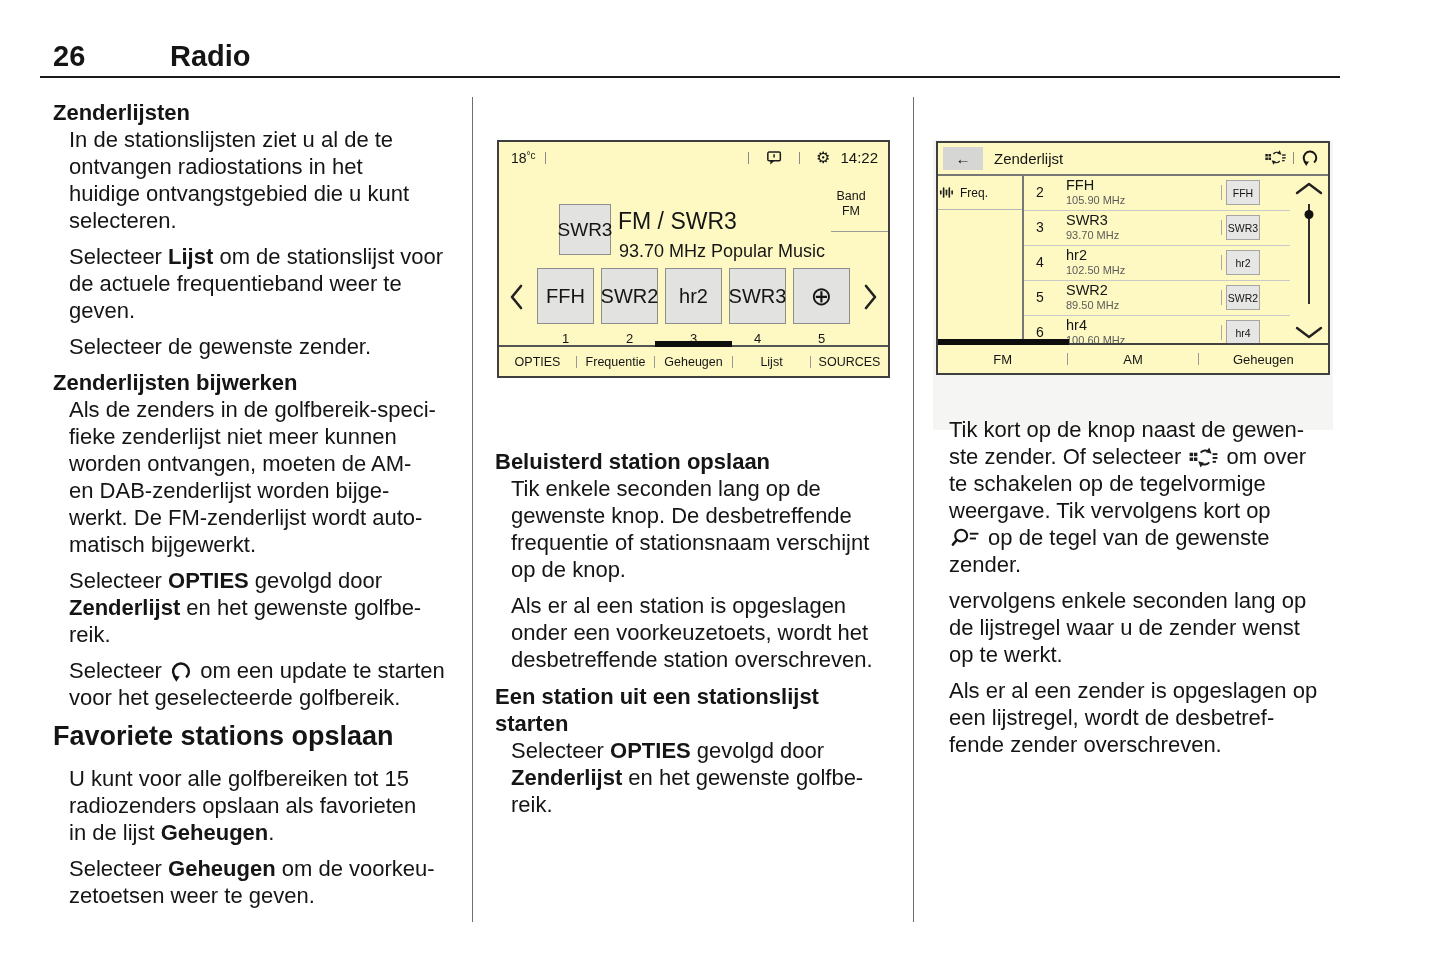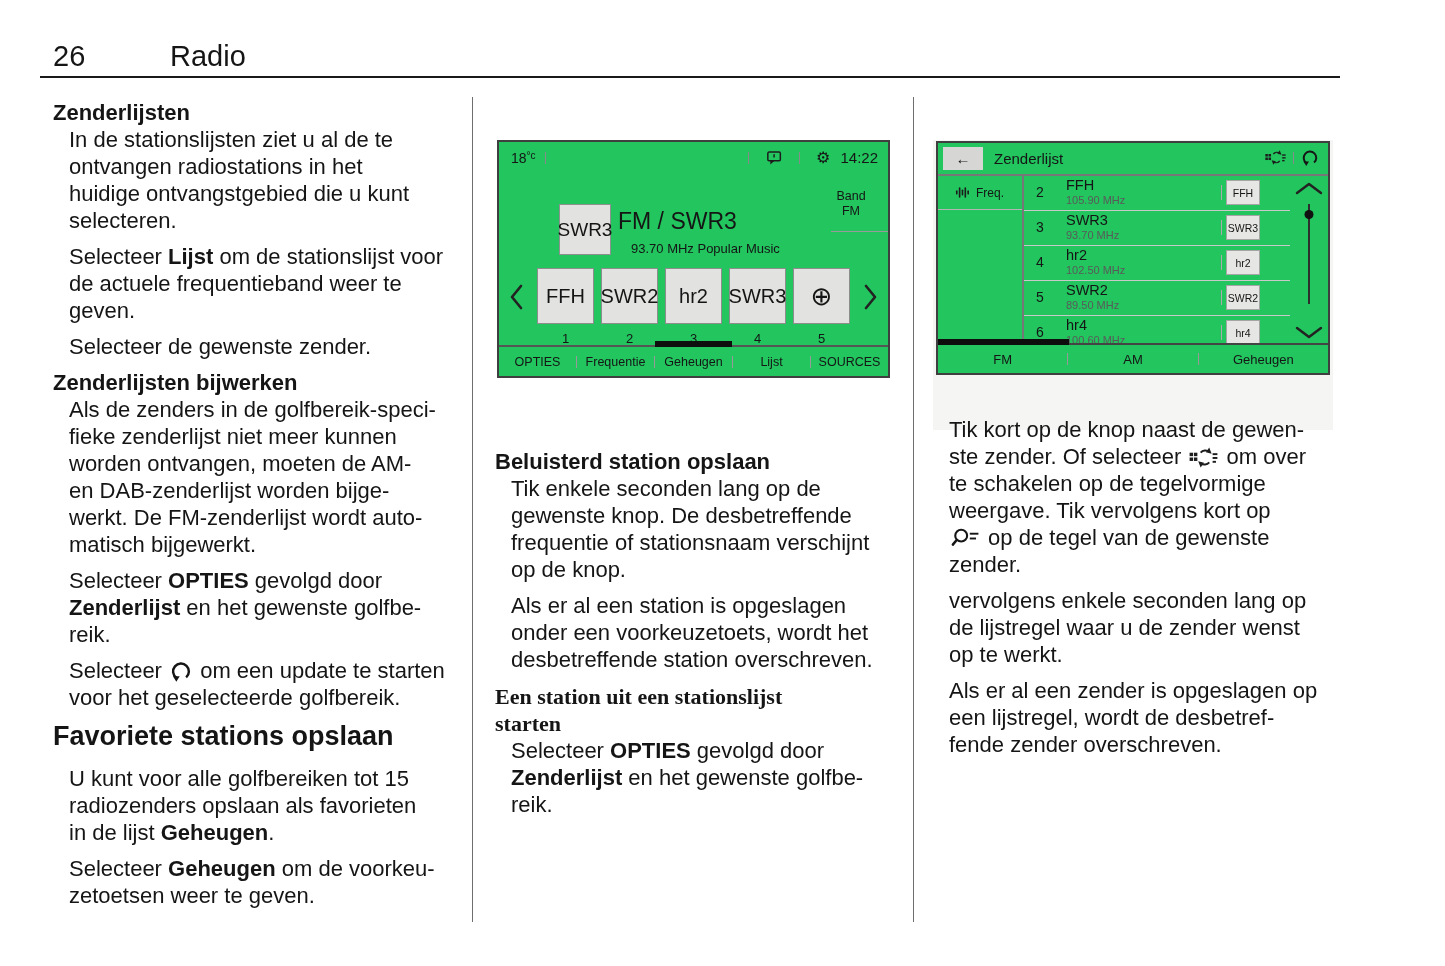--- a/index.html
+++ b/index.html
@@ -1,55 +1,55 @@
 <!DOCTYPE html>
 <html><head>
 <meta charset="utf-8">
 <style>
   html,body{margin:0;padding:0;background:#ffffff;}
   .page{position:relative;width:1445px;height:966px;background:#fff;overflow:hidden;
         font-family:"Liberation Sans",sans-serif;color:#151515;}
   
-  .pg-num{position:absolute;left:53px;top:40px;font-size:29px;font-weight:normal;}
-  .pg-title{position:absolute;left:170px;top:40px;font-size:29px;font-weight:normal;}
+  .pg-num{position:absolute;left:53px;top:40px;font-size:29px;font-weight:bold;}
+  .pg-title{position:absolute;left:170px;top:40px;font-size:29px;font-weight:bold;}
   .rule{position:absolute;left:40px;top:76px;width:1300px;height:2px;background:#1a1a1a;}
   .vdiv{position:absolute;top:97px;height:825px;width:1px;background:#6e6e6e;}
   .vdiv1{left:472px;}.vdiv2{left:913px;}
   
   .col{position:absolute;width:418px;font-size:22px;line-height:27px;}
   .col1{left:53px;top:99px;}
   .col2{left:495px;top:448px;}
   .col3{left:933px;top:416px;}
   .p{margin:0 0 9px 16px;}
   .tline{white-space:nowrap;}
   .b{font-weight:bold;}
   .h{font-weight:bold;margin:0;}
-  .h-block{font-weight:bold;margin:10px 0 0 0;font-family:Liberation Serif, serif;}
+  .h-block{font-weight:bold;margin:10px 0 0 0;}
   .big{font-size:27px;line-height:33px;font-weight:bold;margin:6px 0 12px 0;}
   .ticon{vertical-align:-5px;margin:0 2px;}
   
-  .shot{position:absolute;background:#22c55e;border:2px solid #3f3f3f;box-sizing:content-box;}
+  .shot{position:absolute;background:#fef9c3;border:2px solid #3f3f3f;box-sizing:content-box;}
   .rs{left:497px;top:140px;width:389px;height:234px;}
   .img-bg{position:absolute;left:933px;top:140px;width:400px;height:290px;background:#f5f5f3;}
   .ls{left:936px;top:141px;width:390px;height:230px;}
   .vbar{width:1px;height:12px;background:#8a8a8a;display:inline-block;}
   
   .rs-status{position:absolute;top:7px;left:12px;right:10px;display:flex;align-items:center;}
   .t-temp{font-size:14px;}
   .t-deg{font-size:10px;vertical-align:4px;}
   .rs-status .vbar{margin:0 9px;}
   .sp{flex:1;}
   .gear{font-size:16px;line-height:16px;margin:0 7px;}
   .time{font-size:15px;margin-left:3px;}
   .rs-band{position:absolute;right:13px;top:47px;width:48px;text-align:center;font-size:12.5px;line-height:15px;}
   .rs-bandline{position:absolute;right:0;top:89px;width:57px;height:1px;background:#9a9a9a;}
   .rs-logo{position:absolute;left:60px;top:62px;width:50px;height:49px;background:#e2e2e0;border:1px solid #8f8f8f;
            display:flex;align-items:center;justify-content:center;font-size:19px;}
   .rs-title{position:absolute;left:119px;top:66px;font-size:23px;}
-  .rs-info{position:absolute;left:132px;top:99px;font-size:13px;}
+  .rs-info{position:absolute;left:120px;top:99px;font-size:18px;}
   .chv{position:absolute;top:141px;}
   .chv-l{left:10px;}.chv-r{right:10px;}
   .rs-pres{position:absolute;left:38px;top:126px;display:flex;gap:7px;}
   .pbtn{width:57px;height:56px;background:#e2e2e0;border:1px solid #8d8d8d;display:flex;align-items:center;
         justify-content:center;font-size:20px;font-family:inherit;color:#151515;padding:0;box-sizing:border-box;}
   .plusg{font-size:26px;font-weight:300;}
   .rs-nums{position:absolute;left:38px;top:189px;display:flex;gap:7px;font-size:13px;}
   .rs-nums span{width:57px;text-align:center;}
   .rs-menu{position:absolute;left:0;right:0;bottom:0;height:29px;border-top:2px solid #555;
            display:flex;align-items:center;font-size:12.5px;}
@@ -57,21 +57,21 @@
   .msep{width:1px;height:12px;background:#999;}
   .ind{position:absolute;left:40%;width:20%;top:-6px;height:6px;background:#0e0e0e;}
   
   .ls-head{position:absolute;top:0;left:0;right:0;height:31px;border-bottom:2px solid #777;}
   .back{position:absolute;left:5px;top:4px;width:40px;height:23px;background:#d6d6d4;display:flex;
         align-items:center;justify-content:center;font-size:15px;}
   .ls-title{position:absolute;left:56px;top:7px;font-size:15px;}
   .ls-hicons{position:absolute;right:9px;top:5px;display:flex;align-items:center;gap:7px;}
   .ls-side{position:absolute;left:0;top:33px;width:84px;bottom:28px;border-right:2px solid #777;}
   .ls-sitem{height:33px;border-bottom:1px solid #b5b5b5;display:flex;align-items:center;gap:5px;
-            padding-left:17px;font-size:12px;}
+            padding-left:1px;font-size:12px;}
   .ls-list{position:absolute;left:86px;top:33px;right:38px;bottom:28px;}
   .lrow{position:relative;height:34px;border-bottom:1px solid #c9c9c9;}
   .lrow:last-child{border-bottom:none;}
   .lnum{position:absolute;left:12px;top:8px;font-size:14px;}
   .lname{position:absolute;left:42px;top:1px;font-size:14.5px;}
   .lfreq{position:absolute;left:42px;top:18px;font-size:11px;color:#5a5a5a;}
   .lsep{position:absolute;right:68px;top:9px;width:1px;height:15px;background:#aaa;}
   .lbtn{position:absolute;right:30px;top:4px;width:34px;height:25px;background:#e6e6e4;border:1px solid #a5a5a5;
         display:flex;align-items:center;justify-content:center;font-size:10.5px;box-sizing:border-box;}
   .ls-scroll{position:absolute;right:0;top:33px;width:38px;bottom:28px;}

